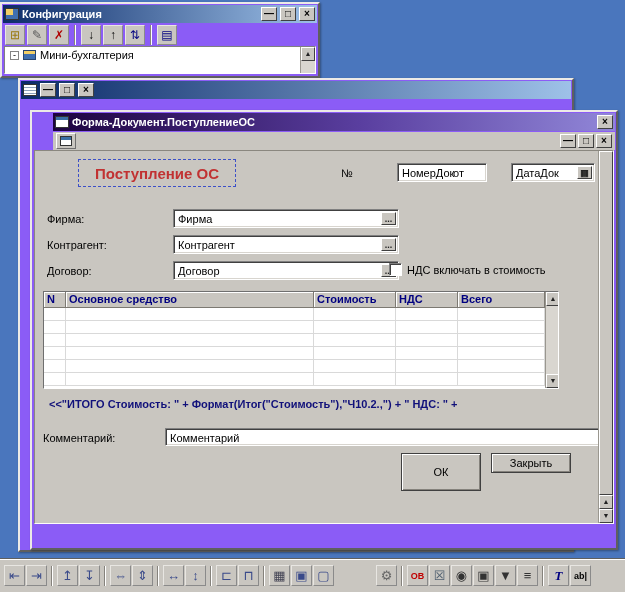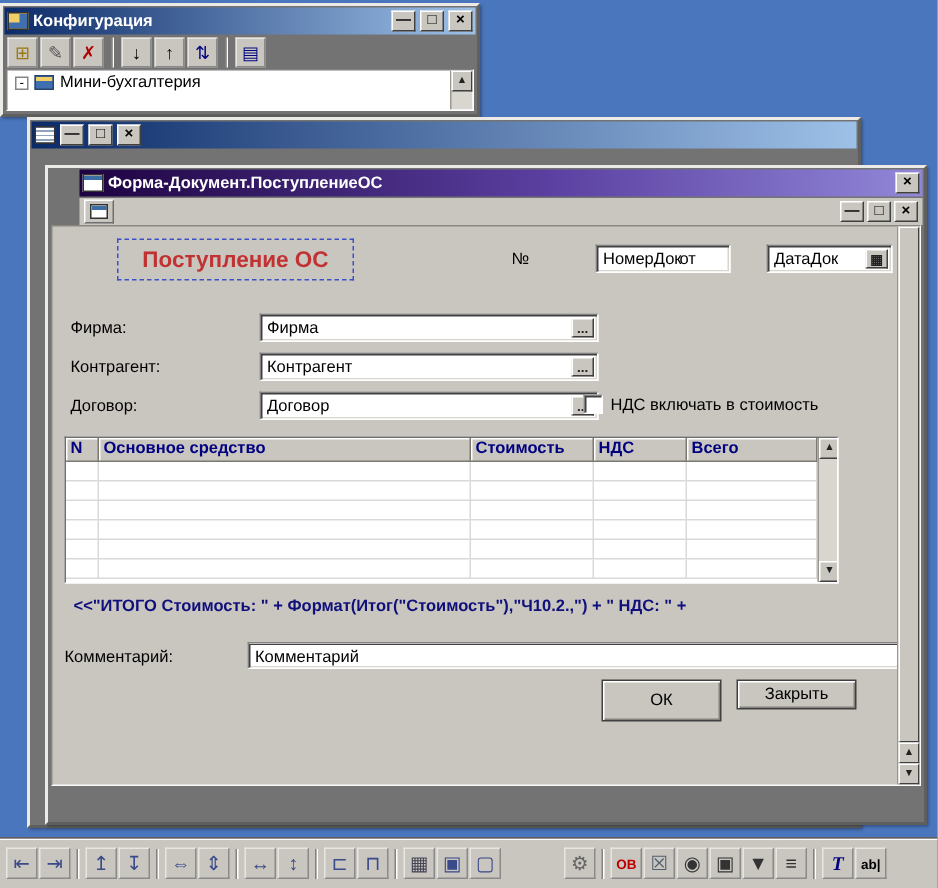--- a/index.html
+++ b/index.html
@@ -7,21 +7,21 @@
   body {
     position:relative;
     background:#4a76bd;
     font-family:"Liberation Sans", sans-serif;
     font-size:11px;
     color:#000;
   }
   
   .win {
     position:absolute;
-    background:#737373;
+    background:#8b5cf6;
     border:2px solid;
     border-color:#eceae6 #5f5f5f #5f5f5f #eceae6;
     box-shadow:1px 1px 2px rgba(0,0,0,.35);
   }
   .titlebar {
     height:18px; margin:1px;
     display:flex; align-items:center; gap:3px;
     padding:0 2px;
     color:#fff; font-weight:bold; font-size:11px;
     white-space:nowrap; overflow:hidden;
@@ -365,21 +365,21 @@
       </div>
     </div>
 
     <div class="formula" style="left:14px;top:247px;" data-name="total-formula-text">&lt;&lt;"ИТОГО Стоимость: " + Формат(Итог("Стоимость"),"Ч10.2.,") + " НДС: " +</div>
 
     <span class="flabel" style="left:8px;top:281px;" data-name="comment-label">Комментарий:</span>
     <div class="field" style="left:88px;top:277px;width:443px;height:18px;padding-right:4px;" data-name="comment-field">
       <span data-name="comment-field-value">Комментарий</span>
     </div>
 
-    <div class="btn95" style="left:366px;top:302px;width:80px;height:28px;" data-name="ok-button">ОК</div>
+    <div class="btn95" style="left:366px;top:302px;width:80px;height:38px;" data-name="ok-button">ОК</div>
     <div class="btn95" style="left:456px;top:302px;width:80px;height:20px;" data-name="close-form-button">Закрыть</div>
 
     <div class="canvas-vscroll" data-name="form-vertical-scrollbar">
       <div class="vthumb" data-name="scrollbar-thumb"></div>
       <span class="scroll-btn" data-name="scroll-up-icon">▲</span>
       <span class="scroll-btn" data-name="scroll-down-icon">▼</span>
     </div>
   </div>
 
 </div>

